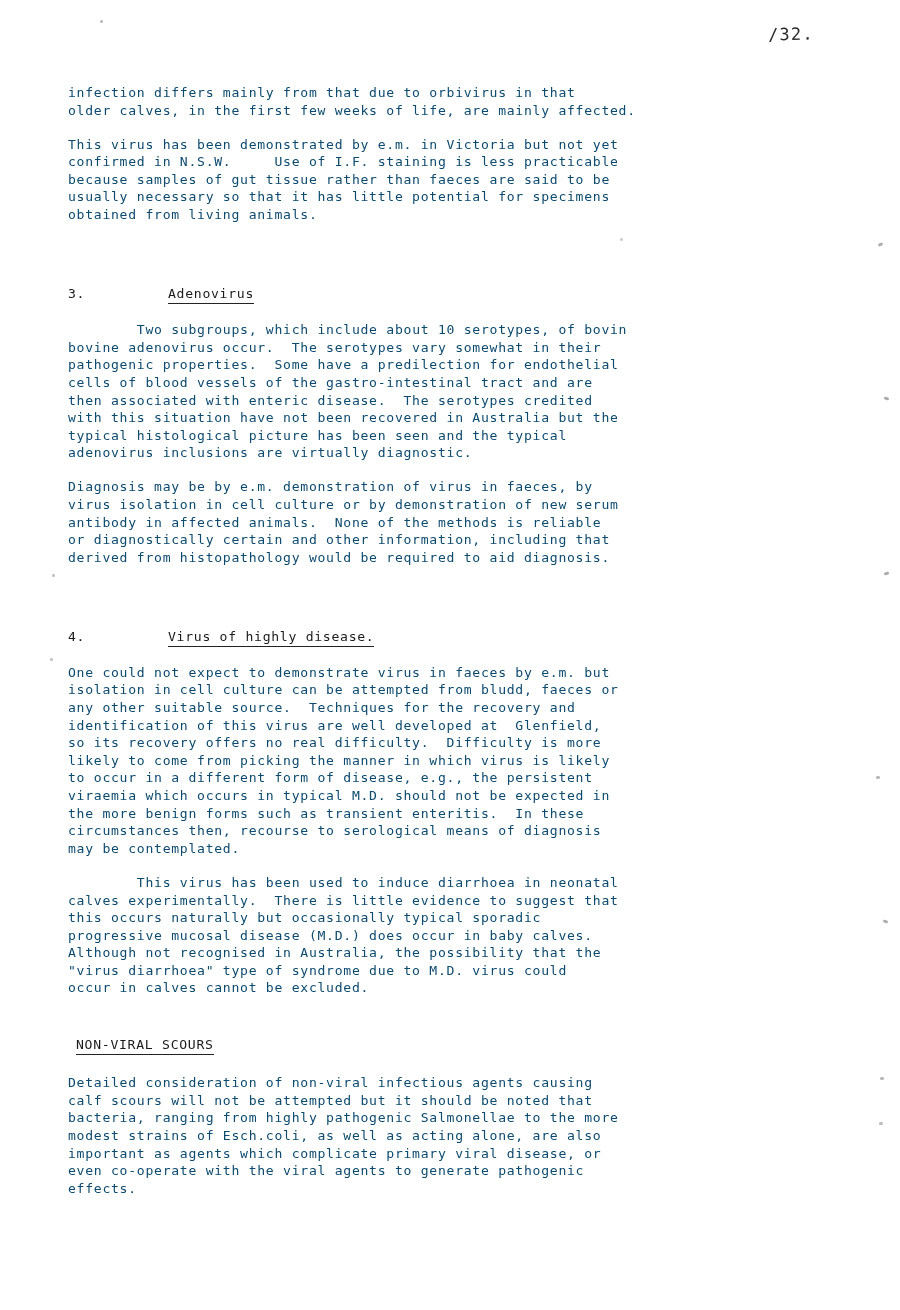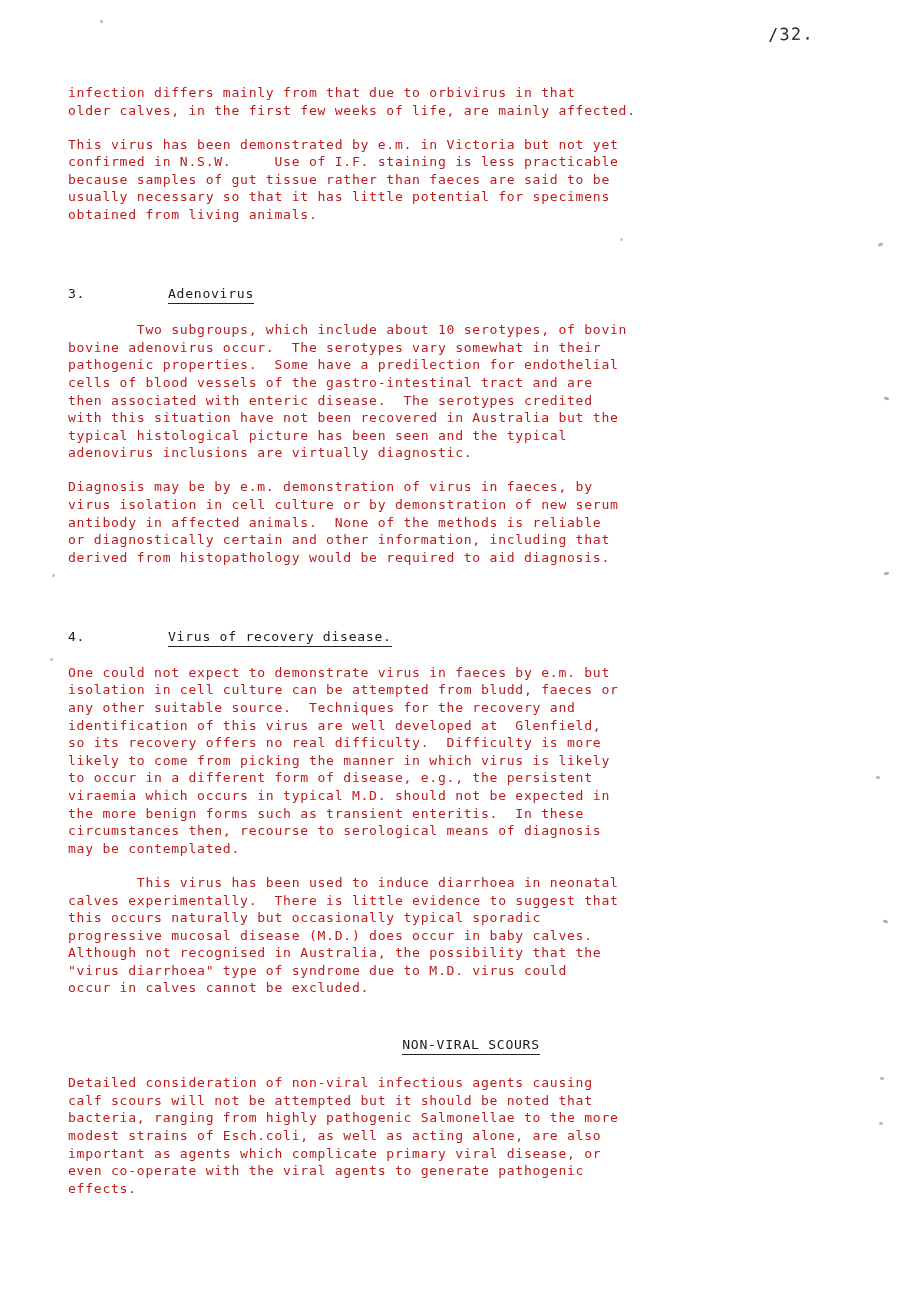--- a/index.html
+++ b/index.html
@@ -33,21 +33,21 @@
     left: 68px;
     top: 84px;
     width: 790px;
   }
   .para {
     font-size: 13.1px;
     line-height: 17.6px;
     letter-spacing: 0.72px;
     white-space: pre-wrap;
     margin: 0 0 16.5px 0;
-    color: #b91c1c;
+    color: #0c4a6e;
   }
   .para.tight { margin-bottom: 5px; }
   .spacer-sm { height: 16px; }
   .spacer-md { height: 20px; }
 
   
   .heading-row {
     display: flex;
     align-items: baseline;
     font-size: 13.1px;
@@ -71,21 +71,21 @@
   .heading-plain {
     display: inline-block;
     font-size: 13.1px;
     line-height: 17.6px;
     letter-spacing: 0.72px;
     white-space: pre;
     border-bottom: 1.5px solid #232323;
     padding-bottom: 1px;
     margin: 0;
   }
-  .heading-block { margin: 0 0 19px 16px; text-align: center; }
+  .heading-block { margin: 0 0 19px 8px; }
 
   
   .speck {
     position: absolute;
     background: #6f6f6f;
     border-radius: 40%;
   }
 </style>
 </head>
 <body>
@@ -125,21 +125,21 @@
     <p class="para">Diagnosis may be by e.m. demonstration of virus in faeces, by
 virus isolation in cell culture or by demonstration of new serum
 antibody in affected animals.  None of the methods is reliable
 or diagnostically certain and other information, including that
 derived from histopathology would be required to aid diagnosis.</p>
 
     <div class="spacer-sm"></div>
 
     <div class="heading-row">
       <span class="heading-num">4.</span>
-      <span class="heading-title">Virus of recovery disease.</span>
+      <span class="heading-title">Virus of highly disease.</span>
     </div>
 
     <p class="para">One could not expect to demonstrate virus in faeces by e.m. but
 isolation in cell culture can be attempted from bludd, faeces or
 any other suitable source.  Techniques for the recovery and
 identification of this virus are well developed at  Glenfield,
 so its recovery offers no real difficulty.  Difficulty is more
 likely to come from picking the manner in which virus is likely
 to occur in a different form of disease, e.g., the persistent
 viraemia which occurs in typical M.D. should not be expected in

